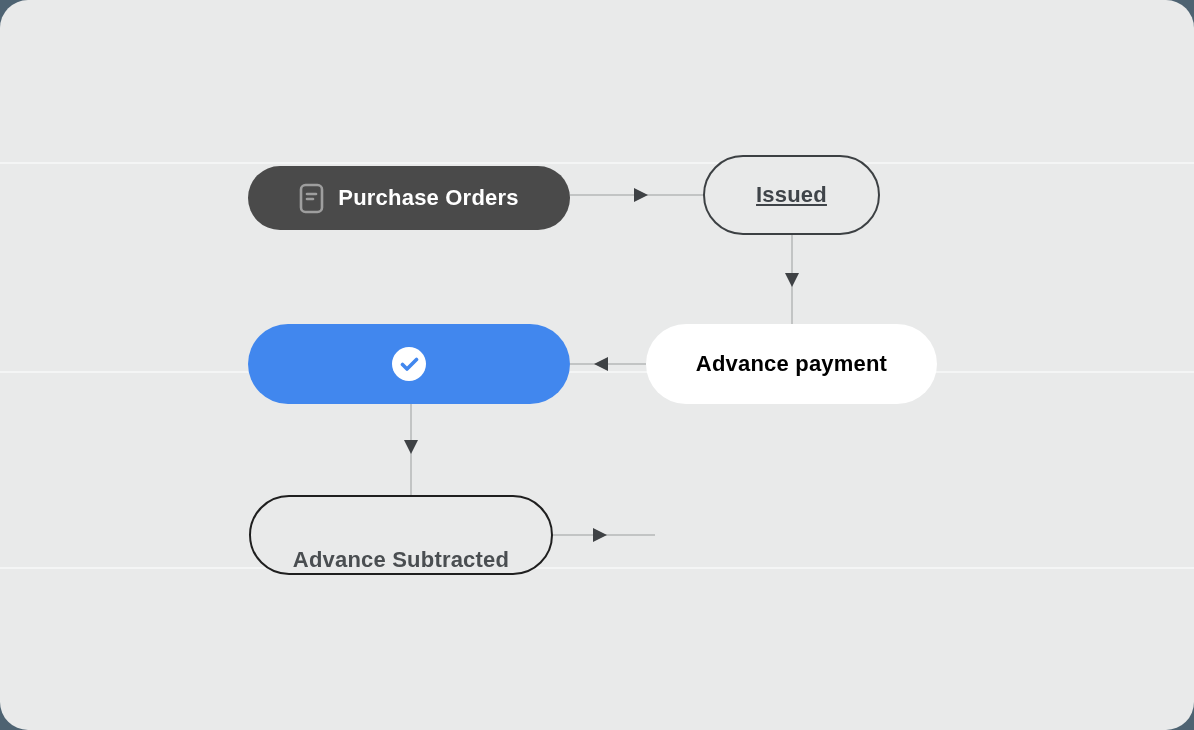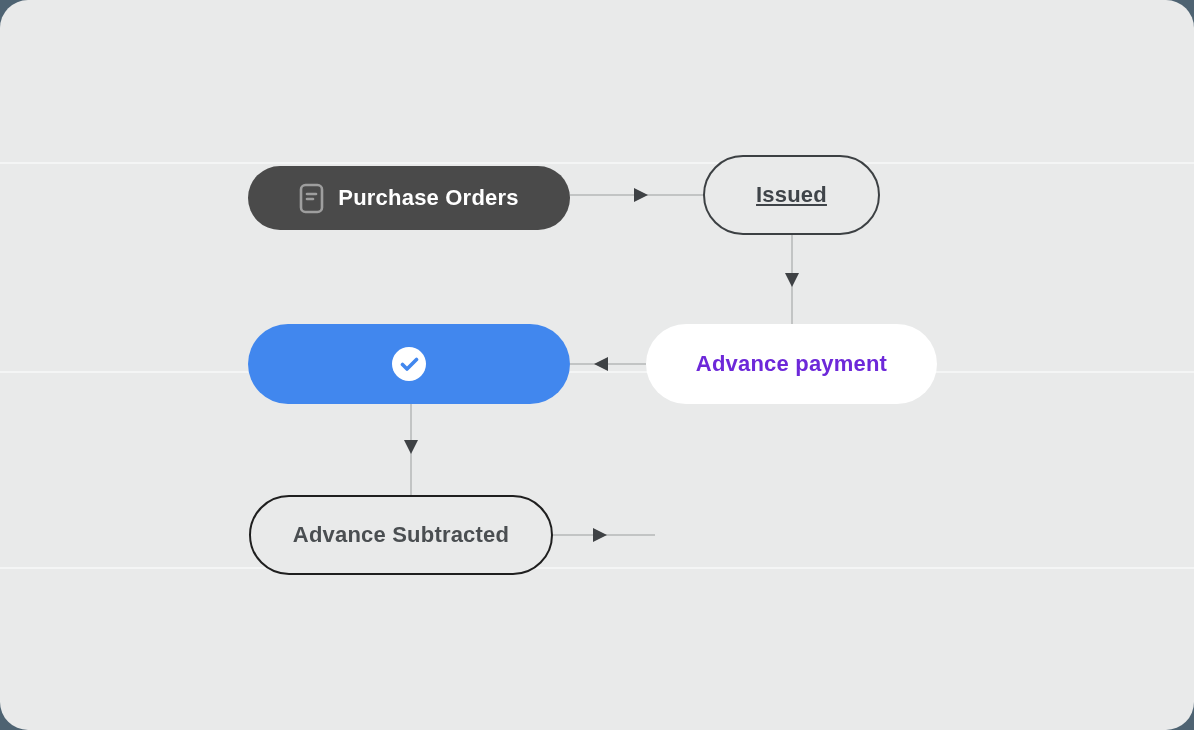--- a/index.html
+++ b/index.html
@@ -60,21 +60,21 @@
     gap: 14px;
     border-radius: 40px;
     font-size: 22px;
     font-weight: bold;
     letter-spacing: 0.2px;
     z-index: 2;
     box-sizing: border-box;
   }
   .pill.dark  { background: #4A4A4A; color: #FFFFFF; }
   .pill.blue  { background: #4187EE; color: #FFFFFF; }
-  .pill.white { background: #FFFFFF; color: #6d28d9; }
+  .pill.white { background: #FFFFFF; color: #000000; }
   .pill.outline {
     background: #E9EAEA;
     border: 2px solid #3C4043;
     color: #3F4449;
     text-decoration: underline;
   }
   .pill.outline-bold {
     background: #E9EAEA;
     border: 2px solid #1F1F1F;
     color: #4A4E51;
@@ -135,18 +135,18 @@
       <svg width="19" height="15" viewBox="0 0 19 15">
         <path d="M2.5 7.5 L7 12 L16.5 2.5" fill="none" stroke="#4187EE" stroke-width="3.6" stroke-linecap="round" stroke-linejoin="round"></path>
       </svg>
     </span>
   </div>
 
   <div class="pill white" style="left:646px; top:324px; width:291px; height:80px;">
     <span>Advance payment</span>
   </div>
 
-  <div class="pill outline-bold" style="left:249px; top:495px; width:304px; height:80px;">
+  <div class="pill outline-bold" style="left:249px; top:495px; width:304px; height:80px;align-items:flex-end;">
     <span>Advance Subtracted</span>
   </div>
 
 
 </div>
 
 </body></html>

